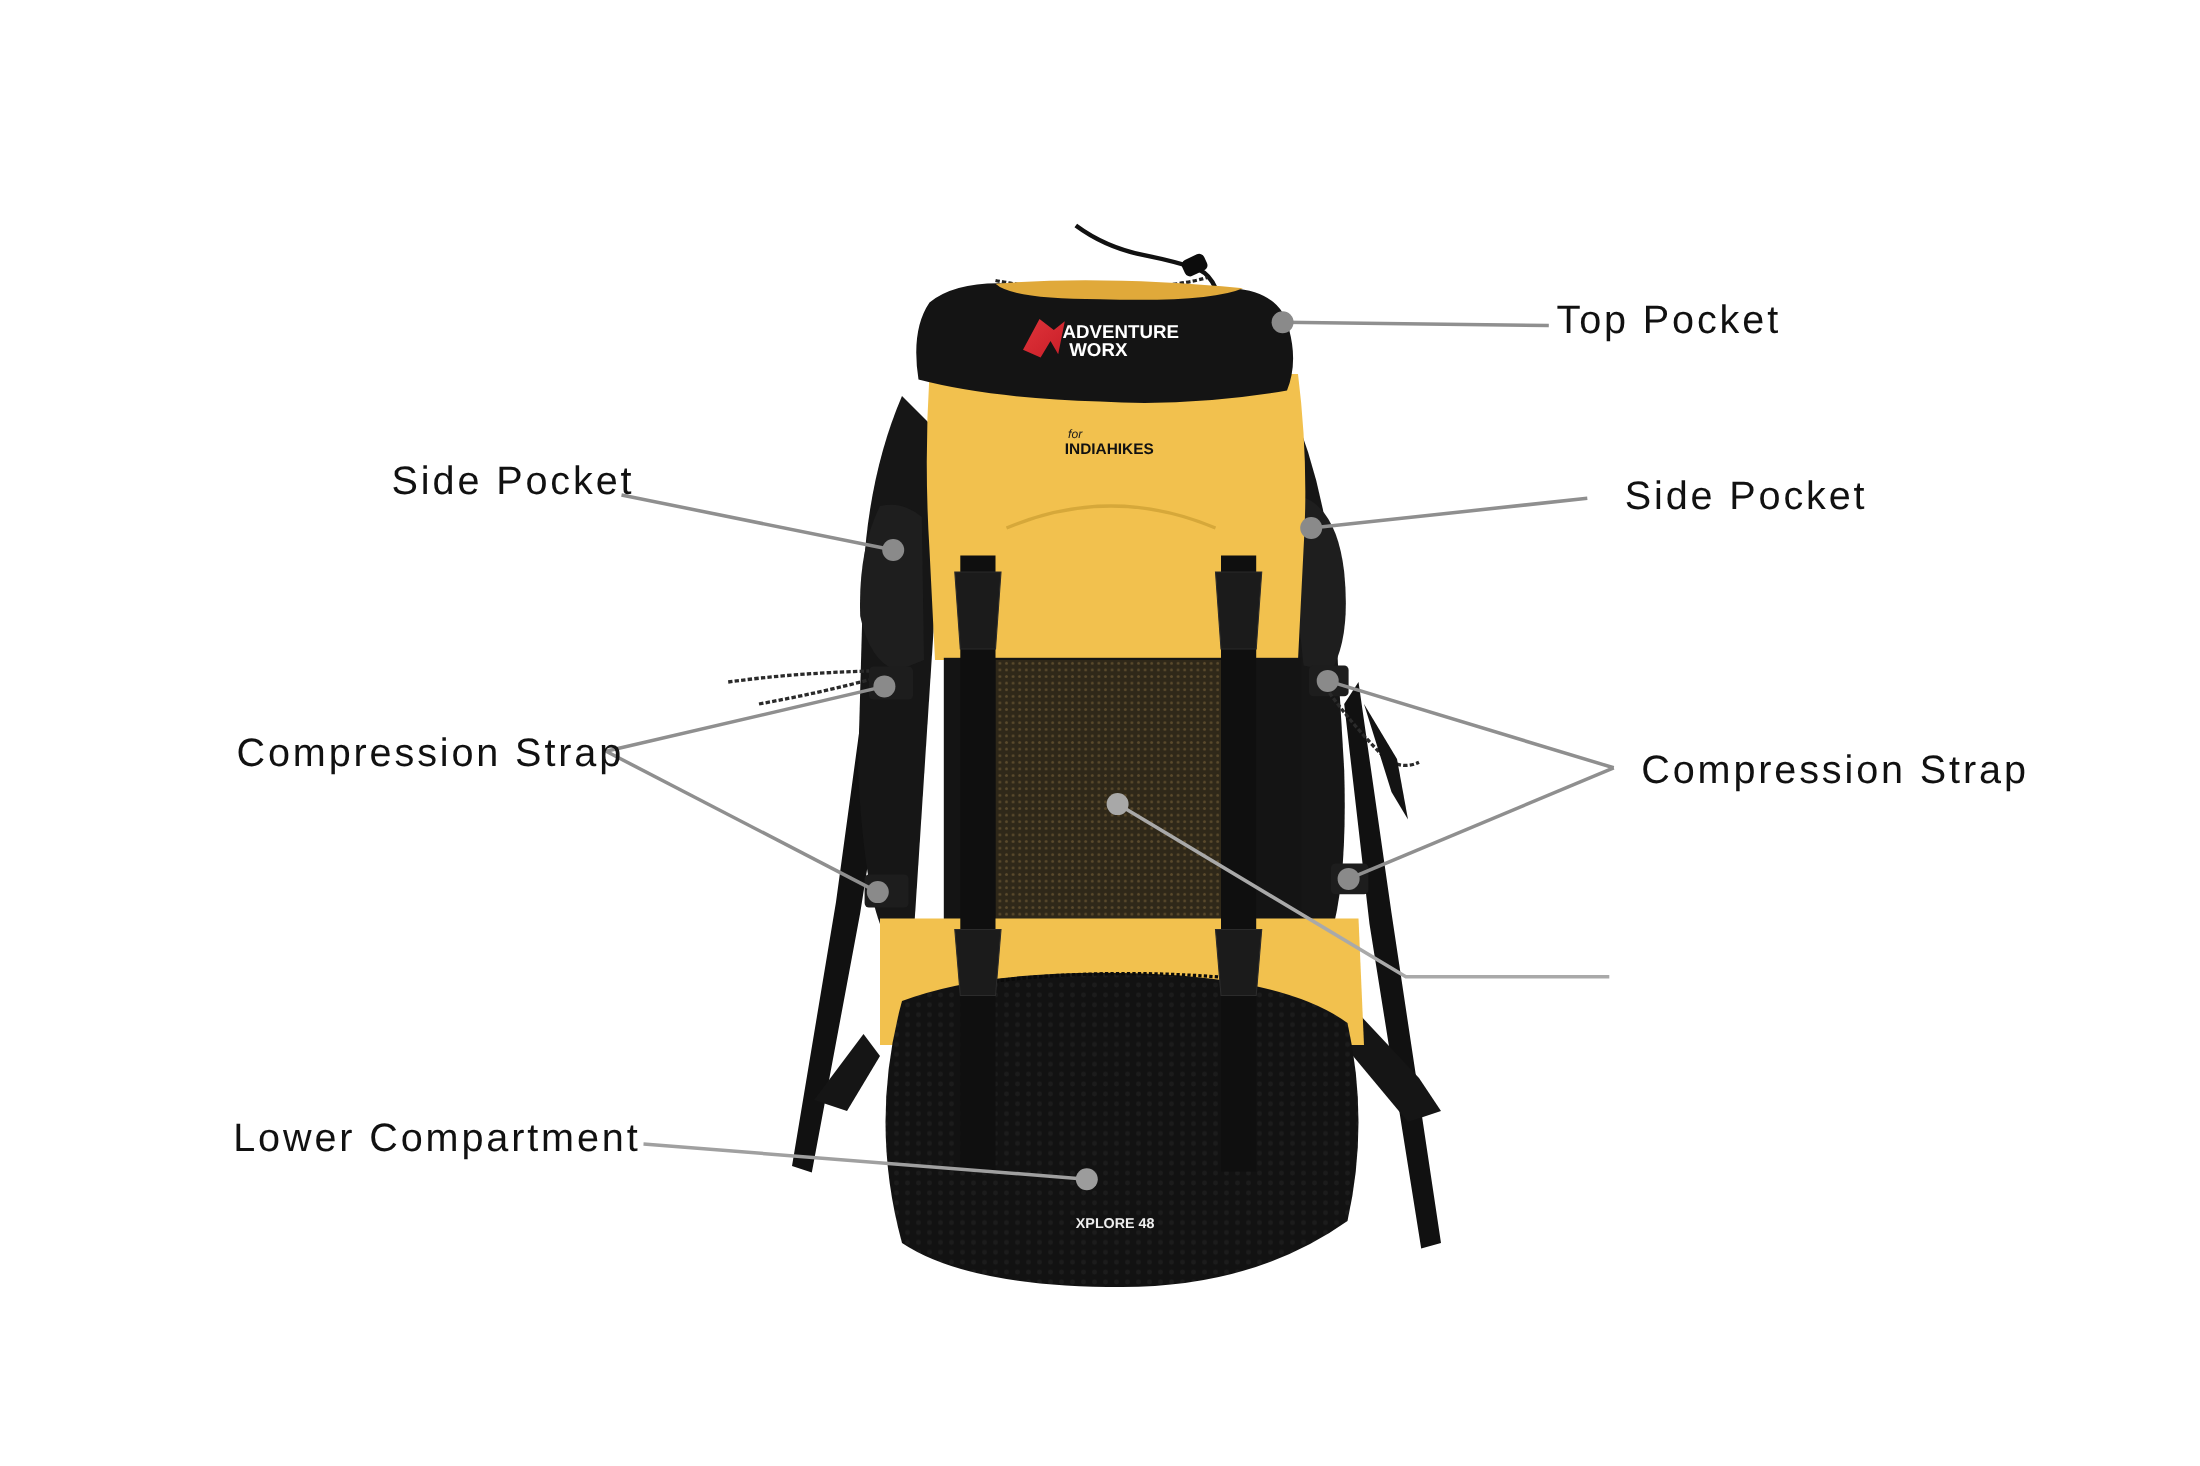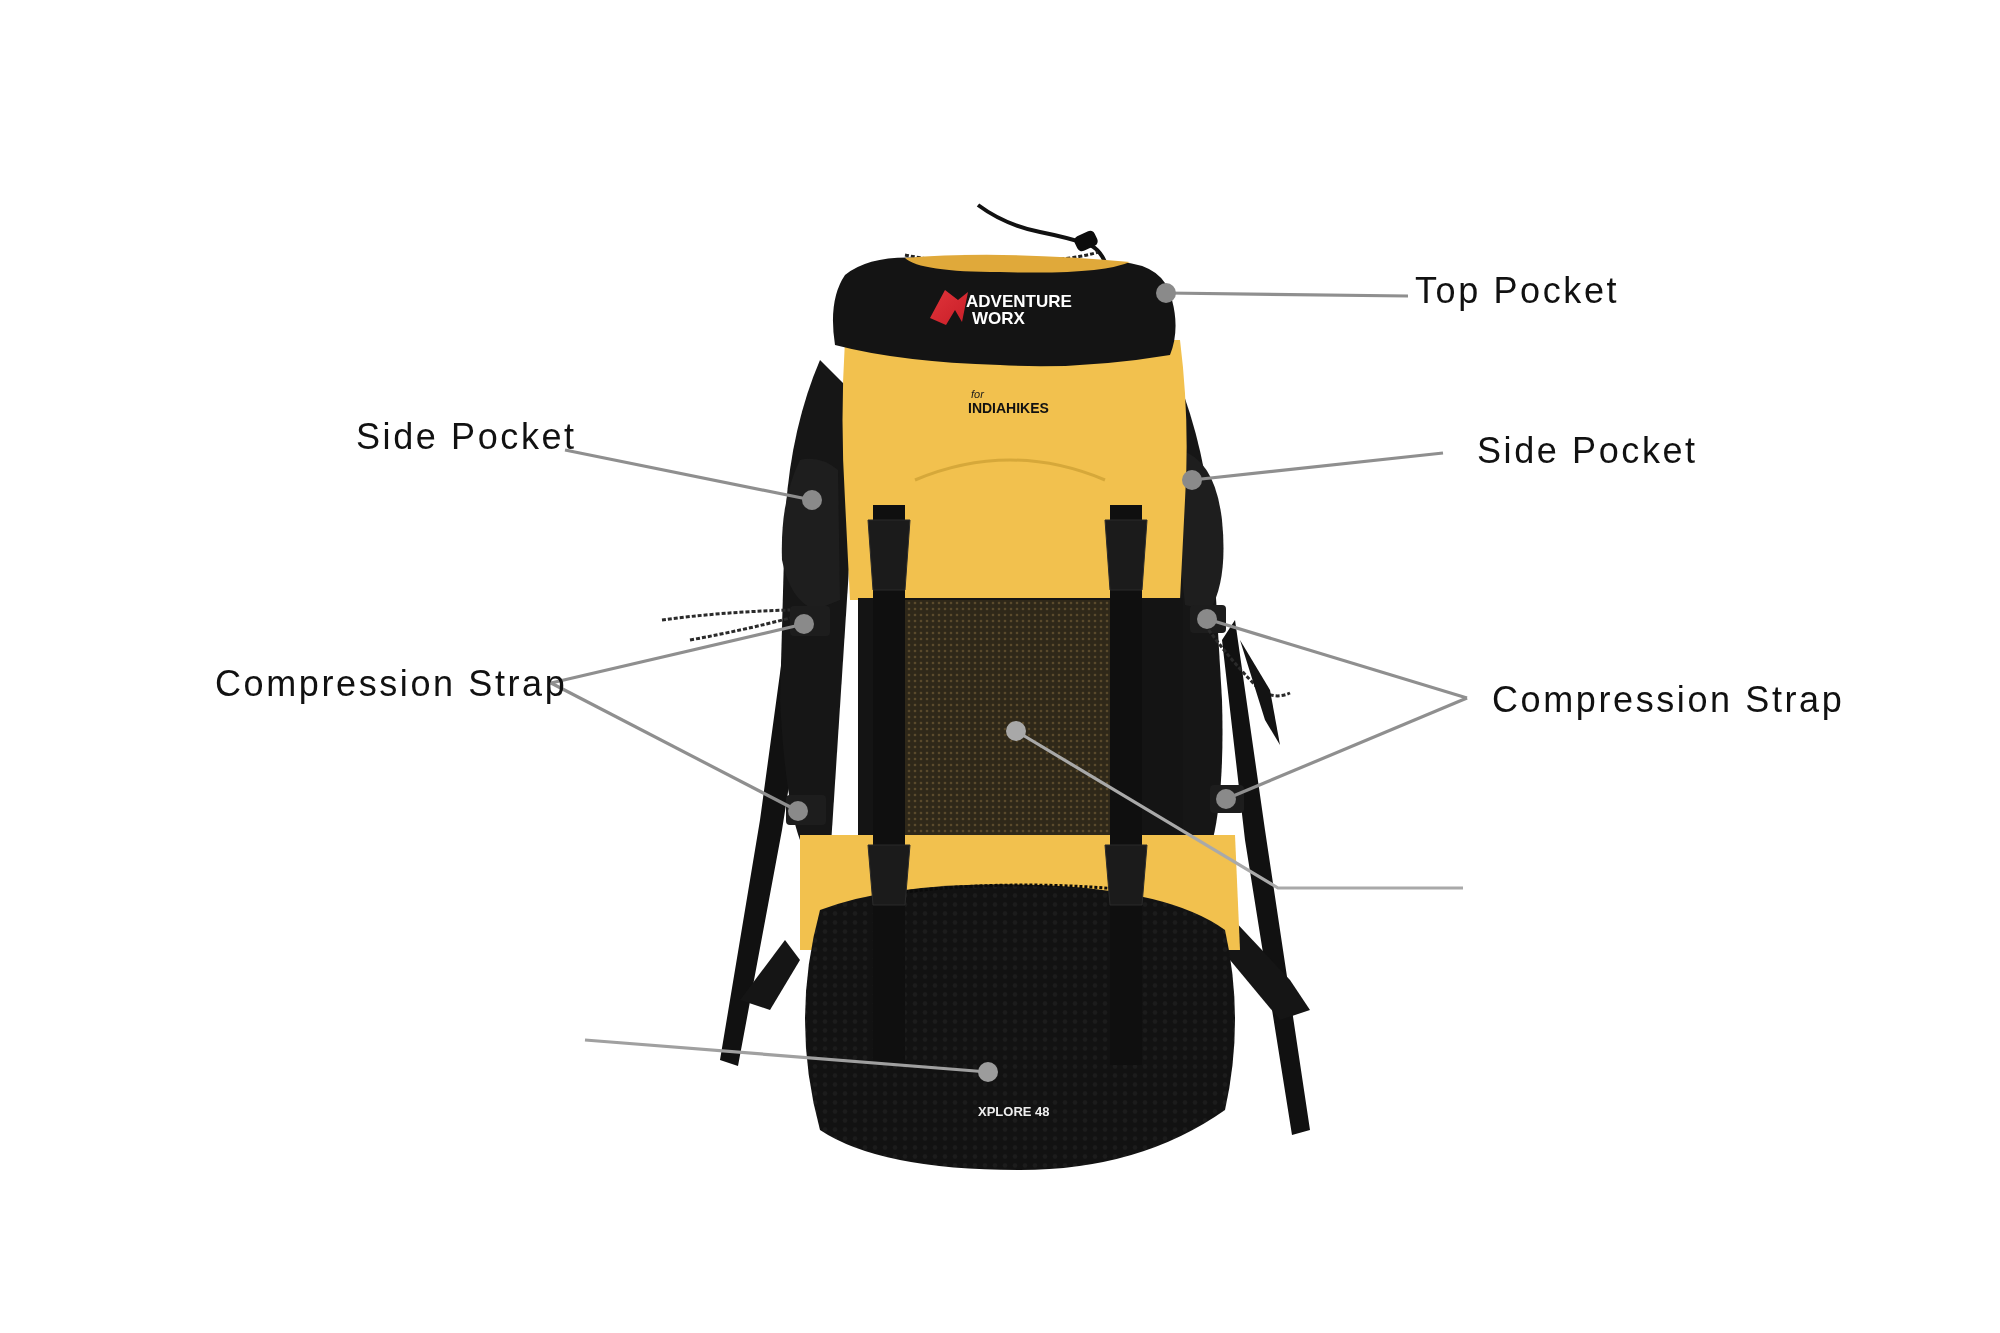--- a/index.html
+++ b/index.html
@@ -131,13 +131,14 @@
       <circle cx="988" cy="1072" r="10" fill="#9c9c9c"></circle>
     </g>
   </svg>
 
   
   <div class="callout-label" style="left:1415px; top:273px;">Top Pocket</div>
   <div class="callout-label" style="left:356px; top:419px;">Side Pocket</div>
   <div class="callout-label" style="left:1477px; top:433px;">Side Pocket</div>
   <div class="callout-label" style="left:215px; top:666px;">Compression Strap</div>
   <div class="callout-label" style="left:1492px; top:682px;">Compression Strap</div>
+  <div class="callout-label" style="left:212px; top:1016px;">Lower Compartment</div>
 </div>
 
 </body></html>

